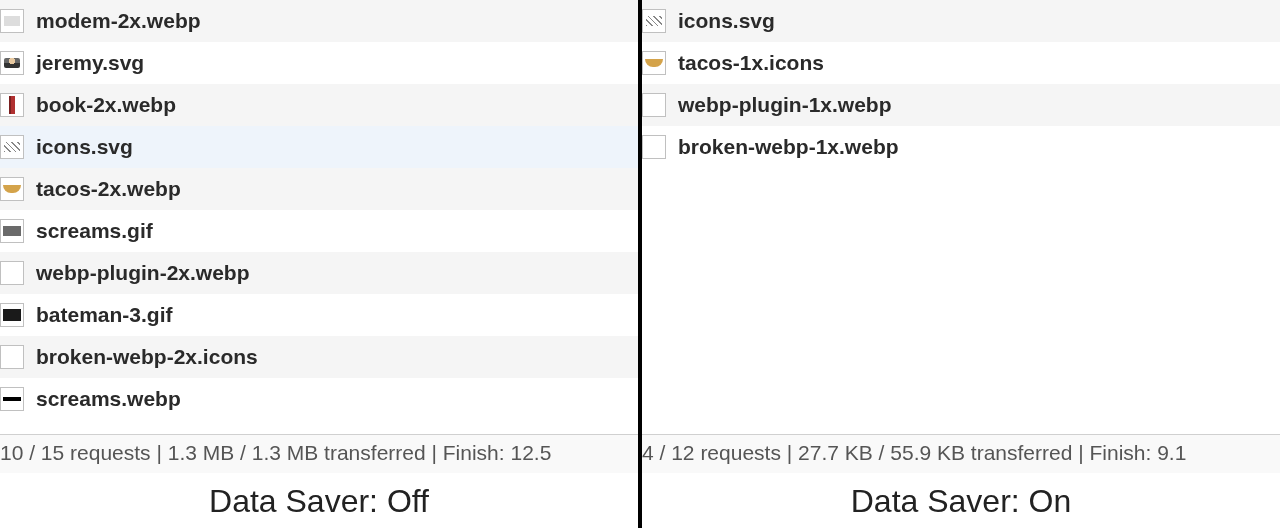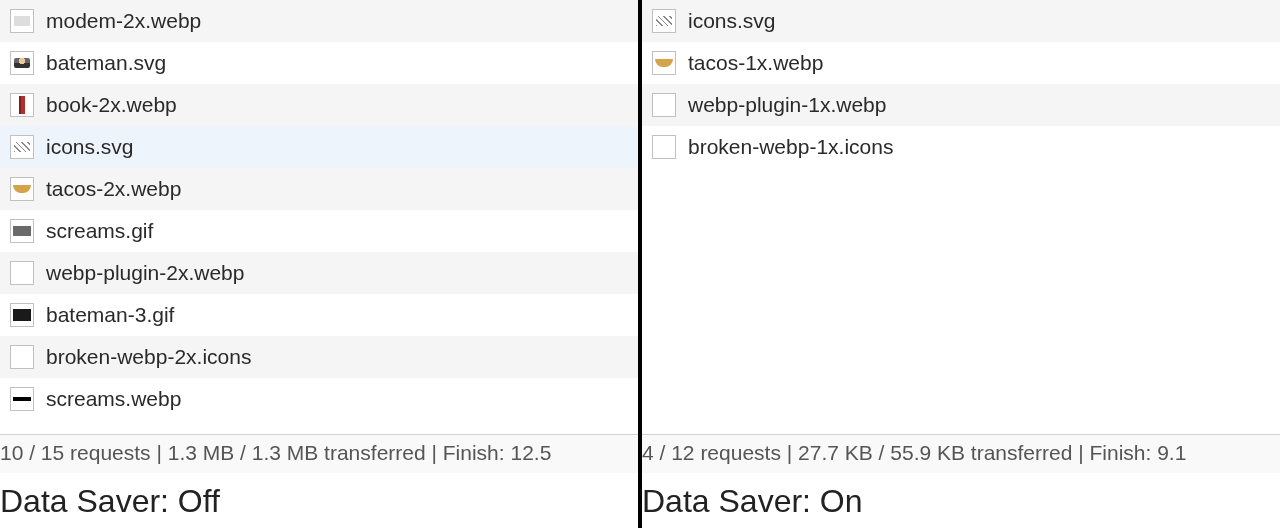--- a/index.html
+++ b/index.html
@@ -29,22 +29,22 @@
     .panel-left {
       border-right: 4px solid #000;
     }
     .rows {
       flex: 0 0 auto;
     }
     .row {
       display: flex;
       align-items: center;
       height: 42px;
-      padding-left: 10px;
-      background: #fff;
+      background: #fff;
+      font-weight: bold;
     }
     .row.alt {
       background: #f5f5f5;
     }
     .row.sel {
       background: #eef4fb;
     }
     .icon-box {
       width: 24px;
       height: 24px;
@@ -79,20 +79,21 @@
     .status {
       border-top: 1px solid #d0d0d0;
       background: #f9f9f9;
       color: #555;
       font-size: 21px;
       padding: 6px 8px 8px 0;
       white-space: nowrap;
       overflow: hidden;
     }
     .caption {
+      text-align: center;
       font-size: 32px;
       color: #222;
       padding: 10px 0 8px 0;
       background: #fff;
     }
   </style>
 </head>
 <body>
 
 <div class="container">
@@ -102,21 +103,21 @@
         <div class="row alt">
           <div class="icon-box">
             <div class="ic ic-modem"></div>
           </div>
           <span class="filename">modem-2x.webp</span>
         </div>
         <div class="row">
           <div class="icon-box">
             <div class="ic ic-person"></div>
           </div>
-          <span class="filename">bateman.svg</span>
+          <span class="filename">jeremy.svg</span>
         </div>
         <div class="row alt">
           <div class="icon-box">
             <div class="ic ic-book"></div>
           </div>
           <span class="filename">book-2x.webp</span>
         </div>
         <div class="row sel">
           <div class="icon-box">
             <div class="ic ic-svg"></div>
@@ -170,33 +171,33 @@
         <div class="row alt">
           <div class="icon-box">
             <div class="ic ic-svg"></div>
           </div>
           <span class="filename">icons.svg</span>
         </div>
         <div class="row">
           <div class="icon-box">
             <div class="ic ic-tacos"></div>
           </div>
-          <span class="filename">tacos-1x.webp</span>
+          <span class="filename">tacos-1x.icons</span>
         </div>
         <div class="row alt">
           <div class="icon-box">
             <div class="ic ic-blank"></div>
           </div>
           <span class="filename">webp-plugin-1x.webp</span>
         </div>
         <div class="row">
           <div class="icon-box">
             <div class="ic ic-blank"></div>
           </div>
-          <span class="filename">broken-webp-1x.icons</span>
+          <span class="filename">broken-webp-1x.webp</span>
         </div>
       </div>
     <div class="spacer"></div>
     <div class="status">4 / 12 requests | 27.7 KB / 55.9 KB transferred | Finish: 9.1</div>
     <div class="caption">Data Saver: On</div>
   </div>
 
 </div>
 
 </body></html>

